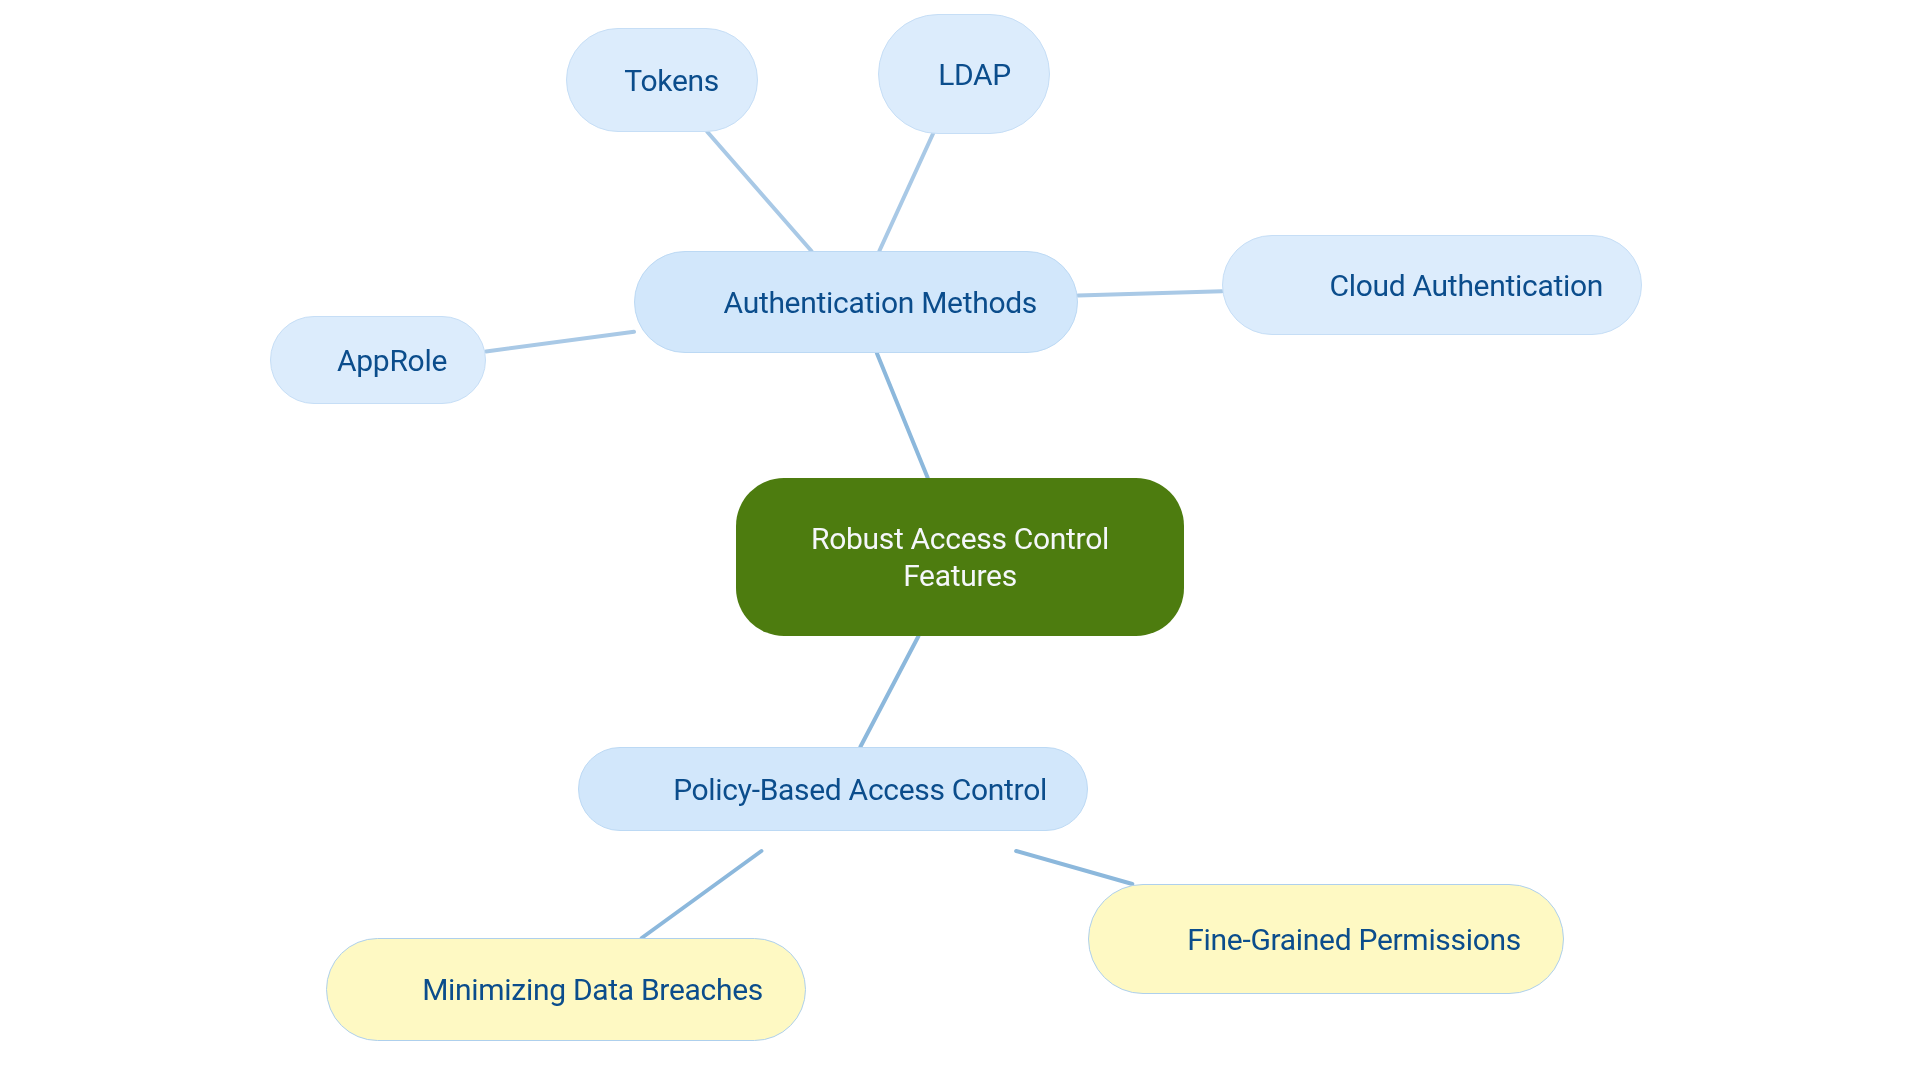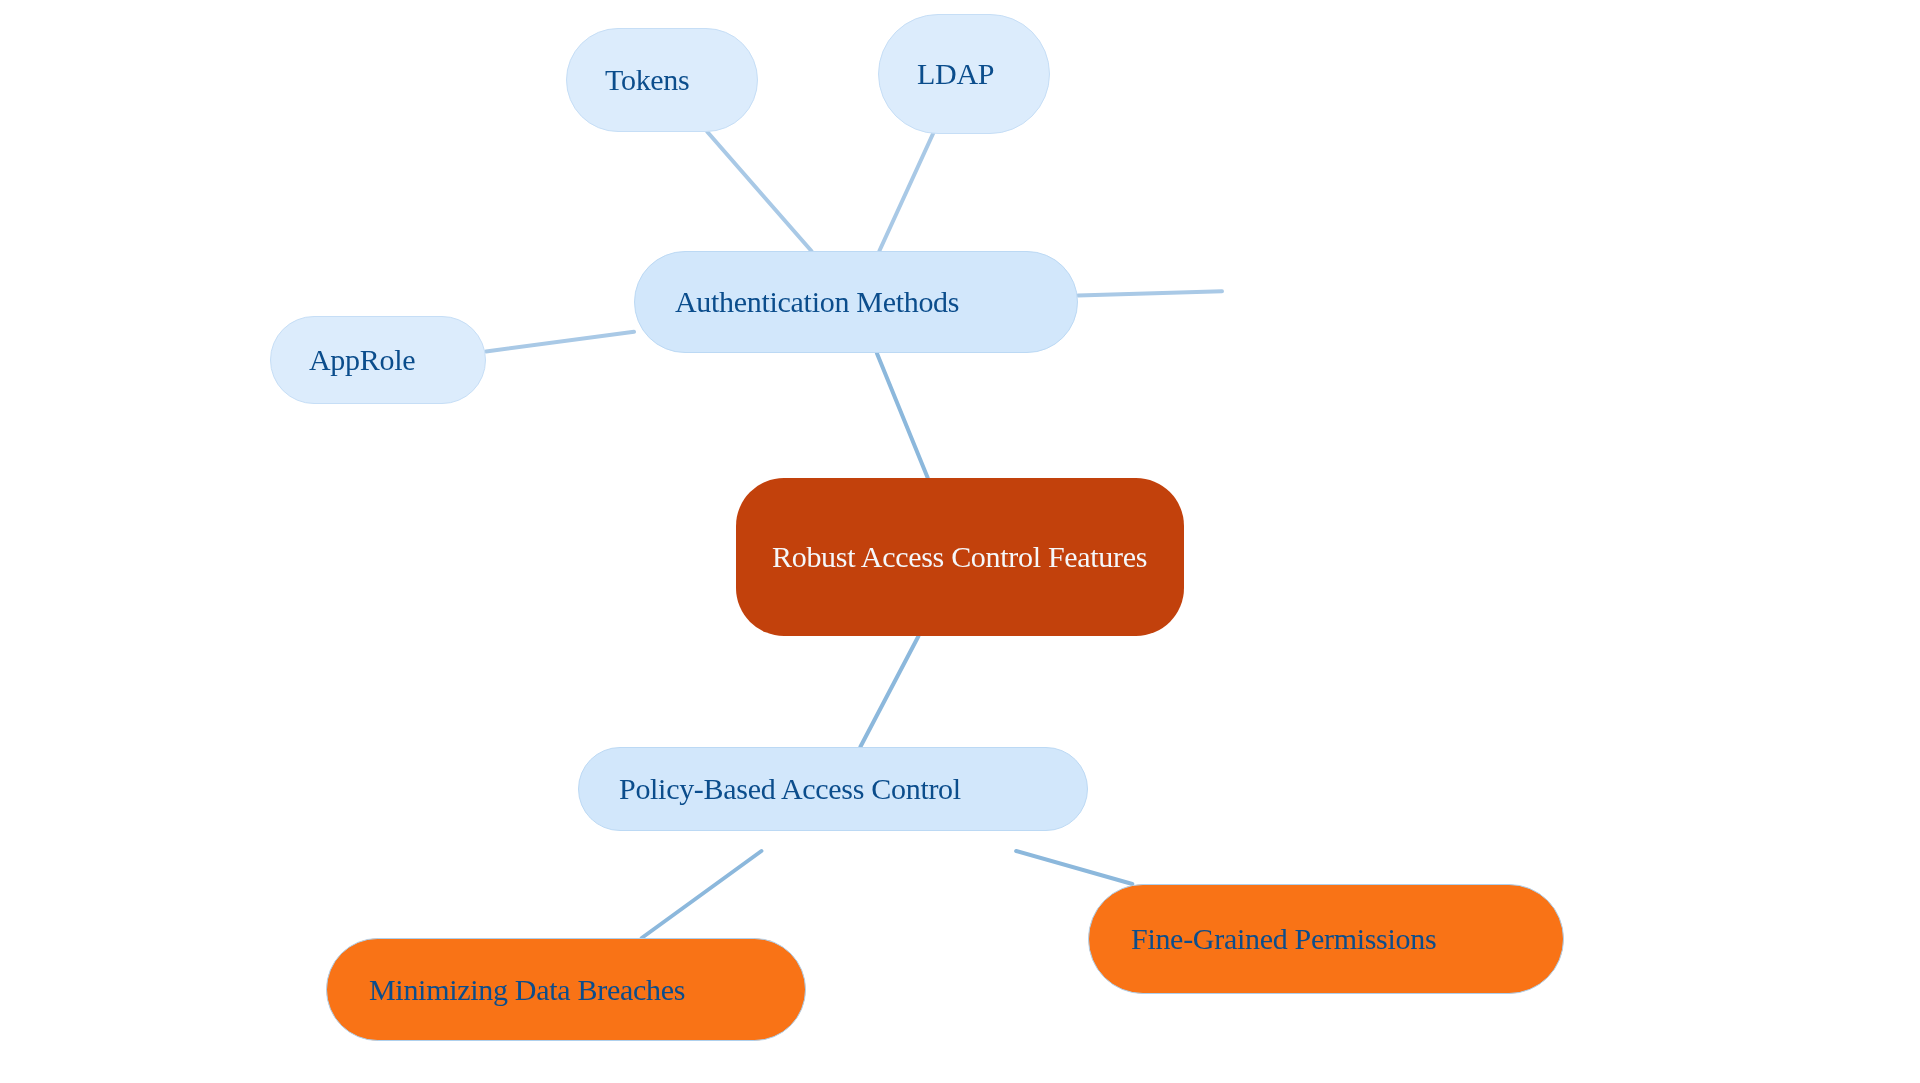--- a/index.html
+++ b/index.html
@@ -21,29 +21,28 @@
     top: 0;
     left: 0;
     width: 1920px;
     height: 1083px;
     pointer-events: none;
   }
   .node {
     position: absolute;
     display: flex;
     align-items: center;
-    justify-content: flex-start;
+    justify-content: flex-end;
     text-align: center;
     box-sizing: border-box;
     font-weight: 400;
     letter-spacing: -0.01em;
-    font-family: Liberation Serif, serif;
   }
   .node.center {
-    background: #c2410c;
+    background: #4d7c0f;
     color: #f5f7fa;
     border-radius: 48px;
     font-size: 30px;
     line-height: 1.25;
     padding: 20px 36px;
   }
   .node.hub {
     background: #d2e7fb;
     color: #0b4d8c;
     border: 1px solid #bcd9f4;
@@ -53,21 +52,21 @@
   }
   .node.leaf-light {
     background: #dcecfc;
     color: #0b4d8c;
     border: 1px solid #c6def6;
     border-radius: 60px;
     font-size: 30px;
     padding: 16px 38px;
   }
   .node.leaf-mid {
-    background: #f97316;
+    background: #fef9c3;
     color: #0b4d8c;
     border: 1px solid #aed0ed;
     border-radius: 60px;
     font-size: 30px;
     padding: 16px 42px;
   }
 </style>
 </head>
 <body>
 
@@ -97,20 +96,23 @@
   </div>
 
   <div class="node leaf-light" style="left: 566px; top: 28px; width: 192px; height: 104px;">
     <span>Tokens</span>
   </div>
 
   <div class="node leaf-light" style="left: 878px; top: 14px; width: 172px; height: 120px;">
     <span>LDAP</span>
   </div>
 
+  <div class="node leaf-light" style="left: 1222px; top: 235px; width: 420px; height: 100px;">
+    <span>Cloud Authentication</span>
+  </div>
 
   <div class="node leaf-light" style="left: 270px; top: 316px; width: 216px; height: 88px;">
     <span>AppRole</span>
   </div>
 
   <div class="node leaf-mid" style="left: 326px; top: 938px; width: 480px; height: 103px;">
     <span>Minimizing Data Breaches</span>
   </div>
 
   <div class="node leaf-mid" style="left: 1088px; top: 884px; width: 476px; height: 110px;">

